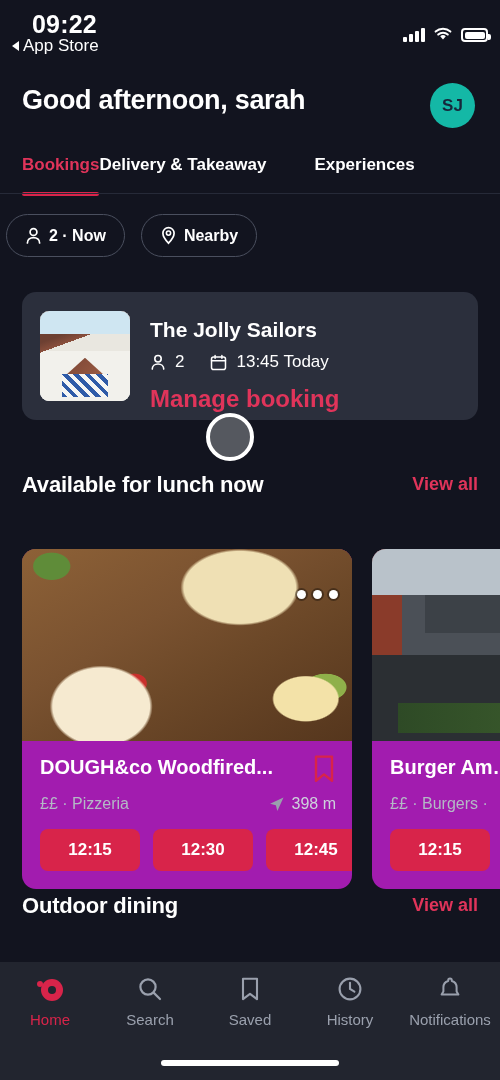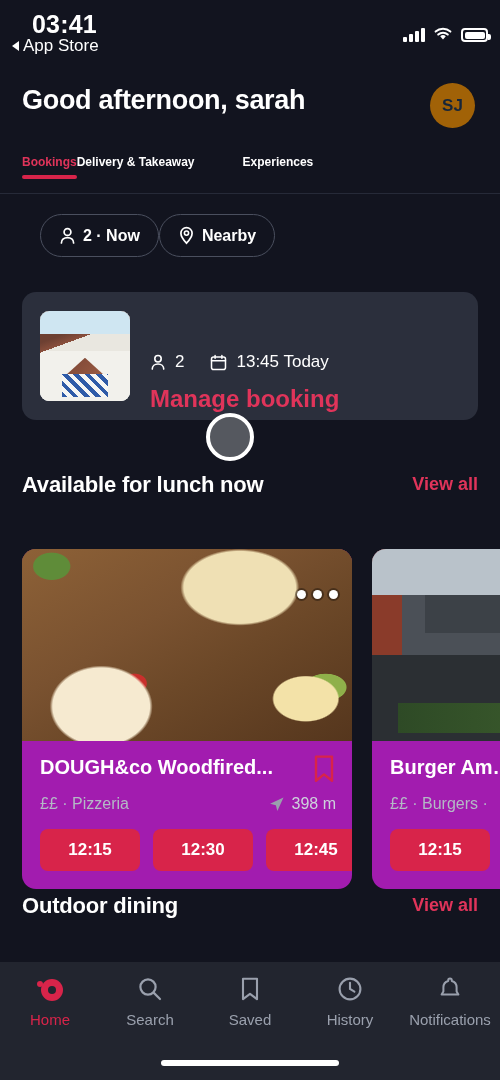--- a/index.html
+++ b/index.html
@@ -21,33 +21,33 @@
   .bars i { display:block; width:4px; background:#fff; border-radius:1px; }
   .bars i:nth-child(1){height:5px}.bars i:nth-child(2){height:8px}
   .bars i:nth-child(3){height:11px}.bars i:nth-child(4){height:14px}
   .batt { width:27px; height:14px; border:2px solid #fff; border-radius:4px; position:relative; }
   .batt::after{content:"";position:absolute;right:-5px;top:4px;width:3px;height:6px;background:#fff;border-radius:0 2px 2px 0;}
   .batt i{position:absolute;left:1.5px;top:1.5px;bottom:1.5px;width:20px;background:#fff;border-radius:2px;display:block;}
 
   
   .greeting { position:absolute; top:85px; left:22px; font-size:27px; font-weight:bold; color:#fff; letter-spacing:-0.3px; }
   .avatar { position:absolute; top:83px; right:25px; width:45px; height:45px; border-radius:50%;
-            background:#a16207; color:#16263a; font-size:17px; font-weight:bold;
+            background:#14b8a6; color:#16263a; font-size:17px; font-weight:bold;
             display:flex; align-items:center; justify-content:center; }
 
   
   .tabs { position:absolute; top:155px; left:0; width:500px; height:40px; display:flex; align-items:flex-start; }
-  .tab { font-size:12px; color:#fff; font-weight:bold; position:relative; padding-bottom:10px; }
+  .tab { font-size:17px; color:#fff; font-weight:bold; position:relative; padding-bottom:21px; }
   .tab.active { color:#e0345a; }
   .tab.active::after { content:""; position:absolute; left:0; right:0; bottom:0; height:4px; background:#d8244a; border-radius:2px; }
   #tab0 { margin-left:22px; } #tab1 { } #tab2 { margin-left:48px; }
   .tab-rule { position:absolute; top:193px; left:0; width:500px; height:1px; background:#262a38; }
 
   
-  .chips { position:absolute; top:214px; left:40px; display:flex; }
+  .chips { position:absolute; top:214px; left:6px; display:flex; gap:16px; }
   .chip { height:43px; border:1px solid #4a4f5e; border-radius:22px; display:flex; align-items:center;
           gap:7px; padding:0 18px; color:#fff; font-size:16px; font-weight:bold; background:transparent; }
 
   
   .booking { position:absolute; top:292px; left:22px; width:456px; height:128px; background:#2b2f3c; border-radius:14px; }
   .b-thumb { position:absolute; left:18px; top:19px; width:90px; height:90px; border-radius:9px; overflow:hidden; background:#cfe3ef; }
   .b-title { position:absolute; left:128px; top:26px; font-size:21px; font-weight:bold; color:#fff; }
   .b-meta { position:absolute; left:128px; top:60px; display:flex; align-items:center; gap:9px; color:#fff; font-size:17px; }
   .b-meta .sep { width:8px; }
   .b-manage { position:absolute; left:128px; top:93px; font-size:24px; font-weight:bold; color:#e0345a; }
@@ -132,21 +132,21 @@
   .home-ic .sml { position:absolute; left:0; top:5px; width:6px; height:6px; border-radius:50%; background:#d8244a; }
   .home-bar { position:absolute; bottom:14px; left:50%; transform:translateX(-50%);
               width:178px; height:6px; border-radius:3px; background:#fff; }
 </style>
 </head>
 <body>
 
 <div class="phone">
 
   <div class="statusbar">
-    <div class="sb-time">03:41</div>
+    <div class="sb-time">09:22</div>
     <div class="sb-back">
       <span class="sb-tri"></span>
       <span>App Store</span>
     </div>
     <div class="sb-right">
       <span class="bars">
           <i></i>
           <i></i>
           <i></i>
           <i></i>
@@ -186,20 +186,21 @@
         <circle cx="8.5" cy="7.1" r="2.1" stroke="#fff" stroke-width="1.6" fill="none"></circle>
       </svg>
       <span>Nearby</span>
     </div>
   </div>
 
   <div class="booking">
     <div class="b-thumb">
         <div class="pub"></div>
       </div>
+    <div class="b-title">The Jolly Sailors</div>
     <div class="b-meta">
       <svg width="16" height="17" viewBox="0 0 17 18">
         <circle cx="8.5" cy="5" r="3.4" stroke="#fff" stroke-width="1.7" fill="none"></circle>
         <path d="M2.4 16c0-3.4 2.7-5.4 6.1-5.4s6.1 2 6.1 5.4" stroke="#fff" stroke-width="1.7" fill="none" stroke-linecap="round"></path>
       </svg>
       <span>2</span>
       <span class="sep"></span>
       <svg width="17" height="17" viewBox="0 0 18 18">
         <rect x="1.6" y="3.2" width="14.8" height="13.2" rx="2.2" stroke="#fff" stroke-width="1.6" fill="none"></rect>
         <path d="M1.6 7.2h14.8M5.4 1.6v3M12.6 1.6v3" stroke="#fff" stroke-width="1.6" stroke-linecap="round"></path>

